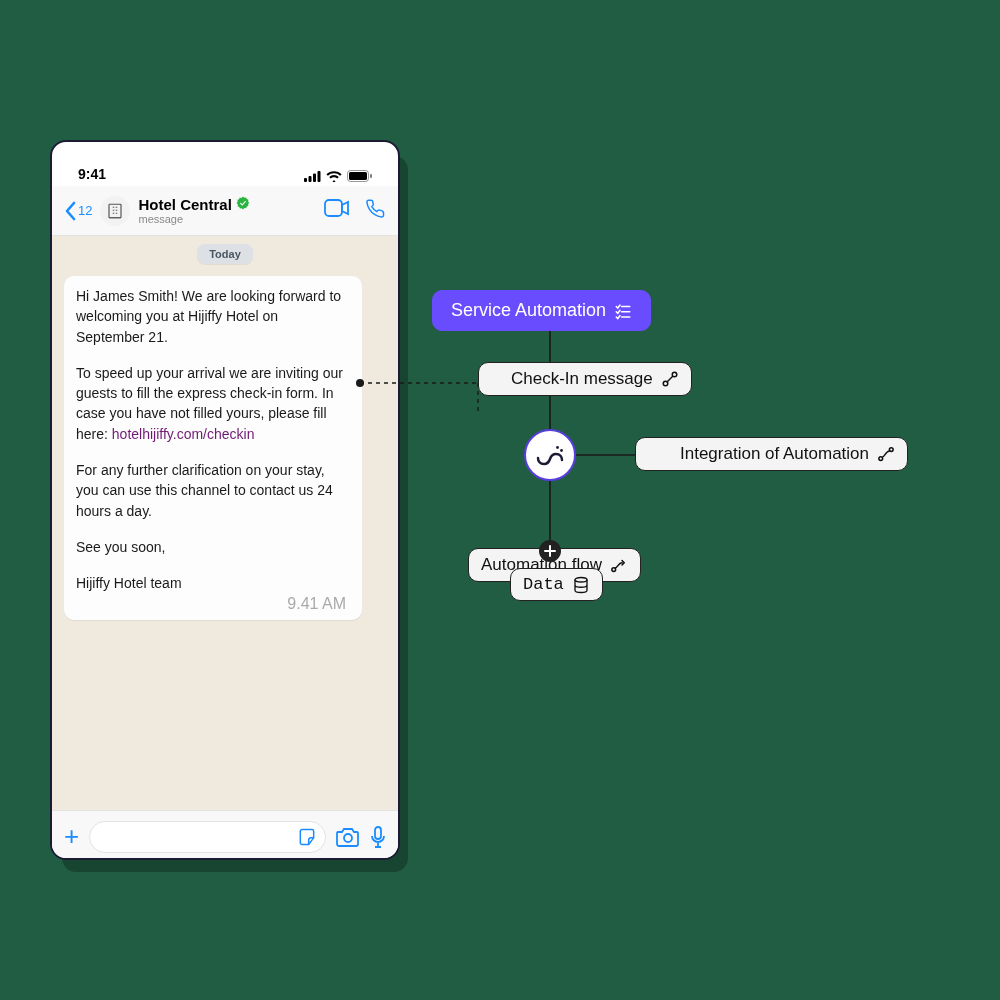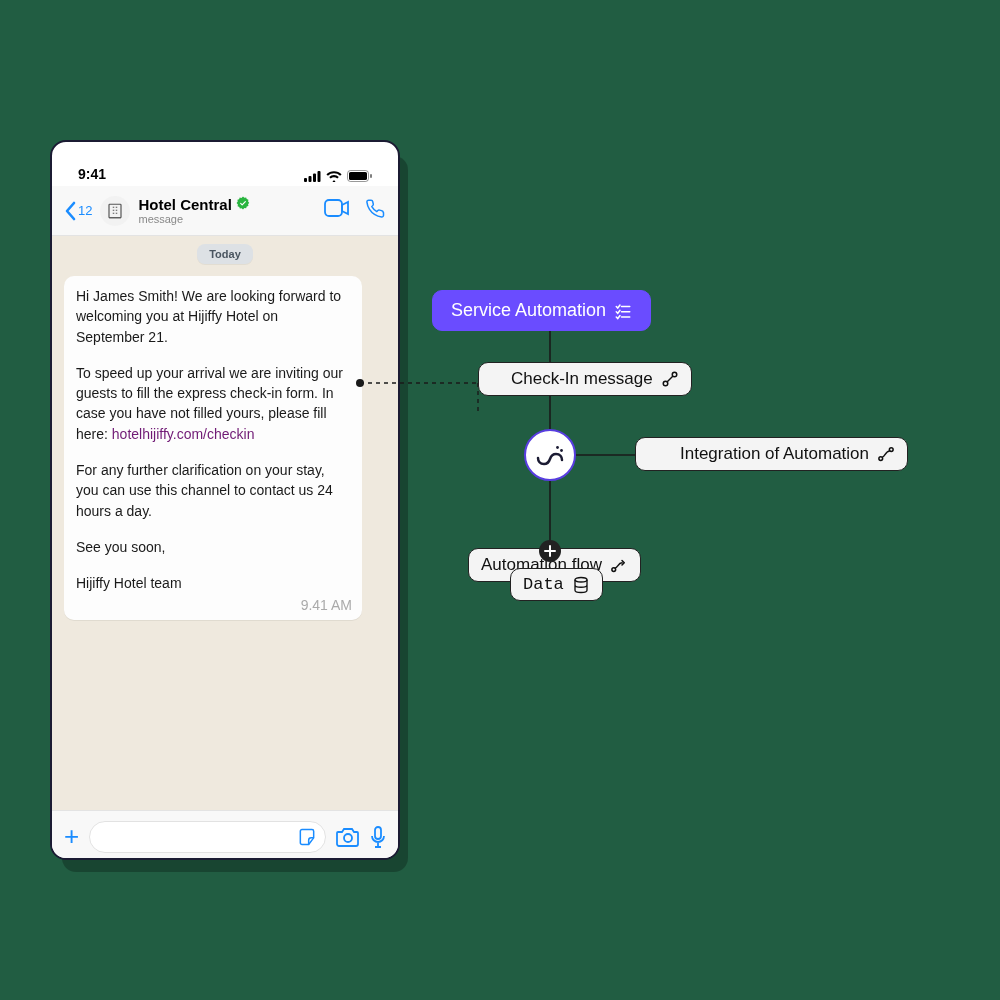--- a/index.html
+++ b/index.html
@@ -96,22 +96,22 @@
     color: #1a1a1a;
     box-shadow: 0 1px 0 rgba(0,0,0,0.06);
     position: relative;
     max-width: 298px;
   }
   .bubble .para { margin-bottom: 16px; }
   .bubble .para:last-of-type { margin-bottom: 8px; }
   .bubble a { color: #701a75; text-decoration: none; }
   .bubble .time {
     position: absolute;
-    right: 10px; bottom: 4px;
-    font-size: 14px; color: #aaa;
+    right: 16px; bottom: 4px;
+    font-size: 16px; color: #aaa;
   }
   .composer {
     height: 52px;
     border-top: 1px solid #e3e3e3;
     background: #f8f8f8;
     display: flex;
     align-items: center;
     gap: 10px;
     padding: 0 12px;
   }

